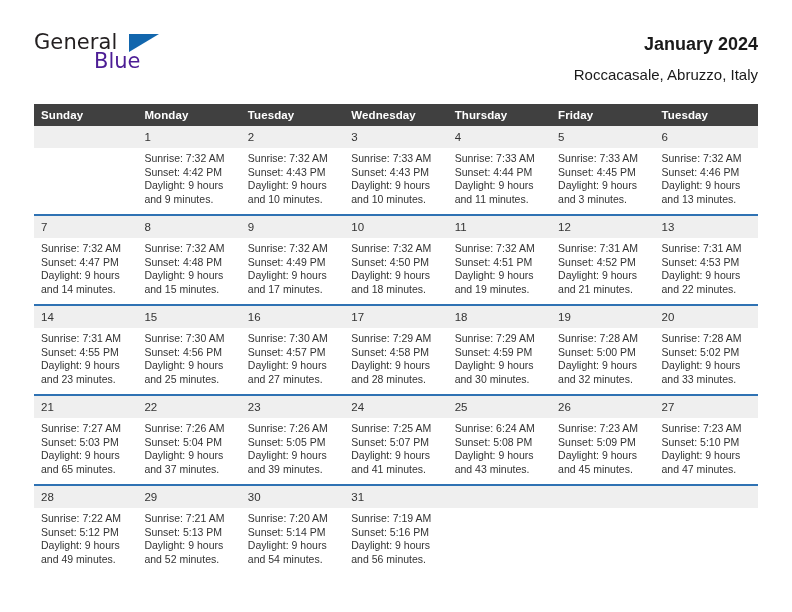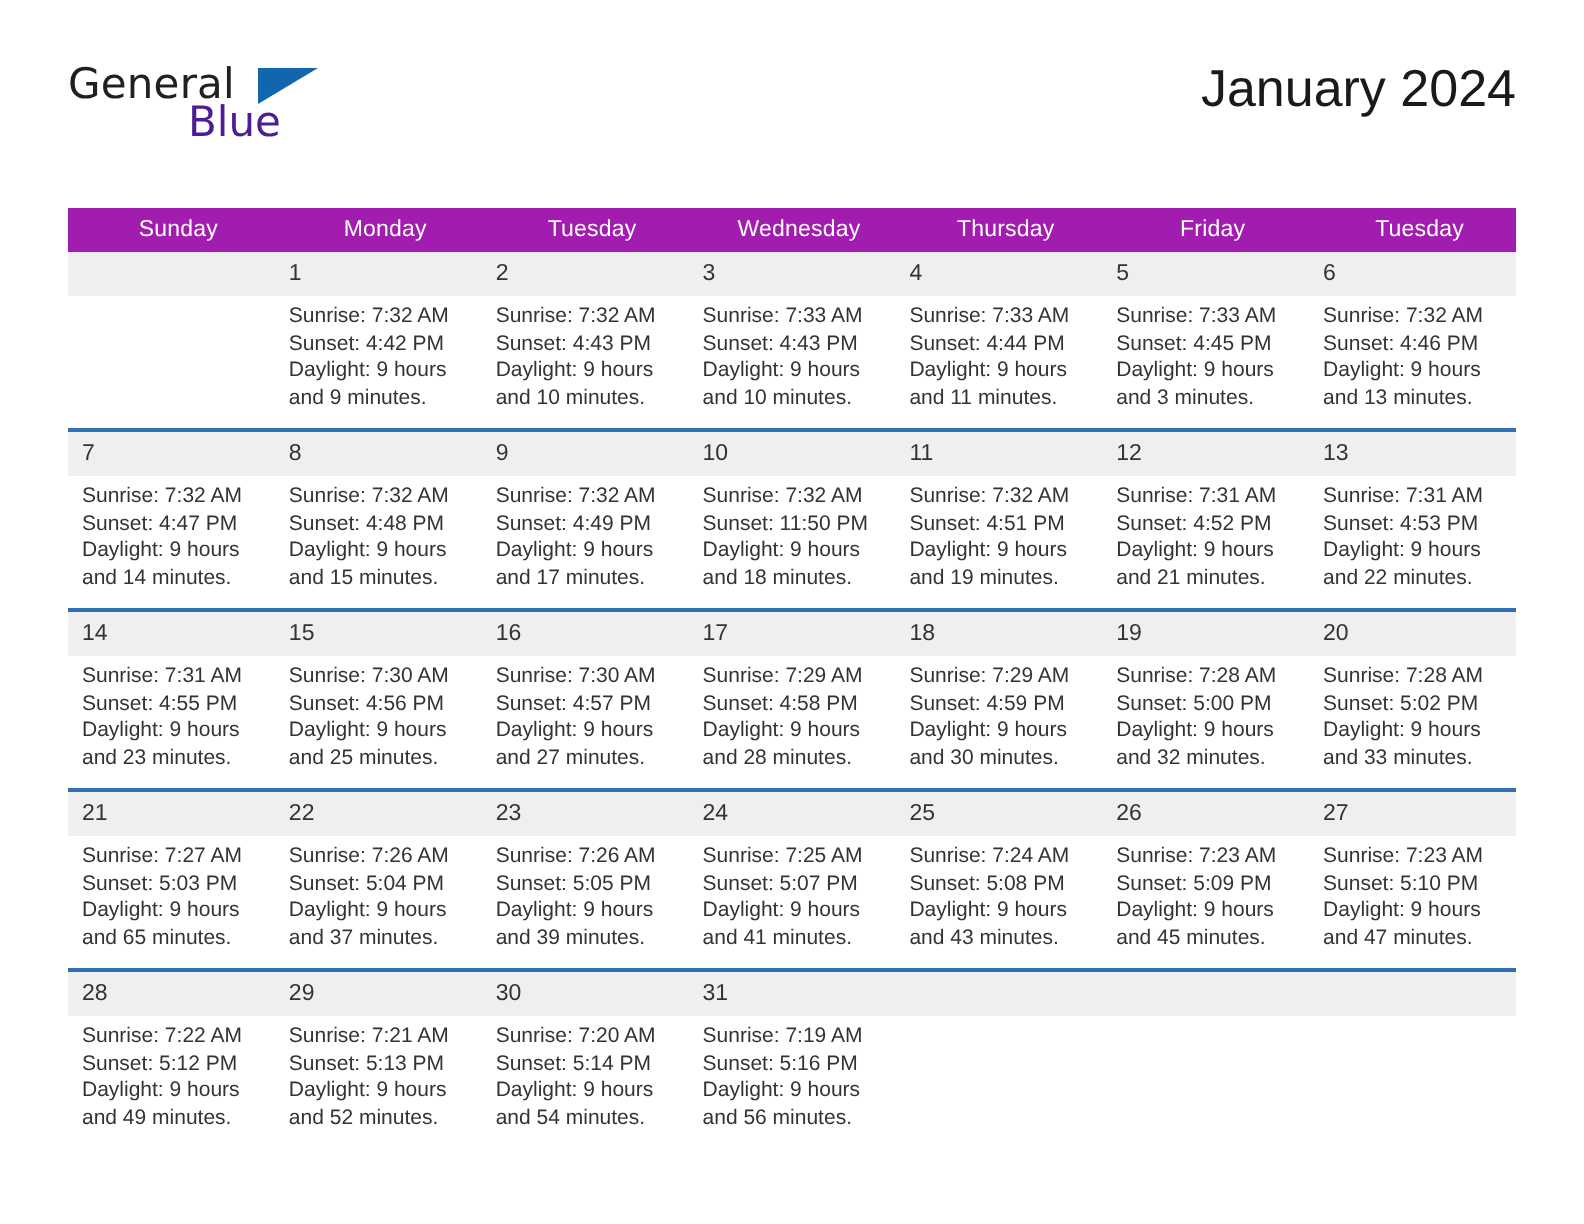--- a/index.html
+++ b/index.html
@@ -65,24 +65,24 @@
     border-right: 30px solid transparent;
   }
 
   .title-block {
     position: absolute;
     right: 0;
     top: 0;
     text-align: right;
   }
   .cal-title {
-    font-size: 26px;
+    font-size: 18px;
     line-height: 32px;
     color: #1a1a1a;
-    font-weight: normal;
+    font-weight: bold;
     margin: 0;
     white-space: nowrap;
   }
   .cal-subtitle {
     font-size: 15px;
     line-height: 22px;
     color: #1a1a1a;
     margin: 4px 0 0 0;
     white-space: nowrap;
   }
@@ -92,25 +92,25 @@
     position: absolute;
     left: 34px;
     top: 104px;
     width: 724px;
     border-collapse: collapse;
     table-layout: fixed;
   }
   .calendar col { width: 103.42px; }
 
   .calendar thead th {
-    background: #a21caf;
+    background: #404040;
     color: #ffffff;
     font-size: 11.5px;
-    font-weight: normal;
-    text-align: center;
+    font-weight: bold;
+    text-align: left;
     padding: 5px 0 5px 7px;
     height: 12px;
     letter-spacing: .1px;
   }
 
   .week-row > td {
     vertical-align: top;
     padding: 0;
     border-top: 2px solid #2f72b3;
     height: 88px;
@@ -141,20 +141,21 @@
 <div class="page">
 
   <div class="header">
     <div class="brand">
       <span class="brand-general">General</span>
       <span class="brand-triangle"></span>
       <span class="brand-blue">Blue</span>
     </div>
     <div class="title-block">
       <h1 class="cal-title">January 2024</h1>
+      <div class="cal-subtitle">Roccacasale, Abruzzo, Italy</div>
     </div>
   </div>
 
   <table class="calendar">
     <colgroup>
       <col>
         <col>
         <col>
         <col>
         <col>
@@ -257,21 +258,21 @@
               <div>Sunrise: 7:32 AM</div>
               <div>Sunset: 4:49 PM</div>
               <div>Daylight: 9 hours</div>
               <div>and 17 minutes.</div>
             </div>
           </td>
           <td>
             <div class="daynum">10</div>
             <div class="details">
               <div>Sunrise: 7:32 AM</div>
-              <div>Sunset: 11:50 PM</div>
+              <div>Sunset: 4:50 PM</div>
               <div>Daylight: 9 hours</div>
               <div>and 18 minutes.</div>
             </div>
           </td>
           <td>
             <div class="daynum">11</div>
             <div class="details">
               <div>Sunrise: 7:32 AM</div>
               <div>Sunset: 4:51 PM</div>
               <div>Daylight: 9 hours</div>
@@ -395,21 +396,21 @@
             <div class="details">
               <div>Sunrise: 7:25 AM</div>
               <div>Sunset: 5:07 PM</div>
               <div>Daylight: 9 hours</div>
               <div>and 41 minutes.</div>
             </div>
           </td>
           <td>
             <div class="daynum">25</div>
             <div class="details">
-              <div>Sunrise: 7:24 AM</div>
+              <div>Sunrise: 6:24 AM</div>
               <div>Sunset: 5:08 PM</div>
               <div>Daylight: 9 hours</div>
               <div>and 43 minutes.</div>
             </div>
           </td>
           <td>
             <div class="daynum">26</div>
             <div class="details">
               <div>Sunrise: 7:23 AM</div>
               <div>Sunset: 5:09 PM</div>

